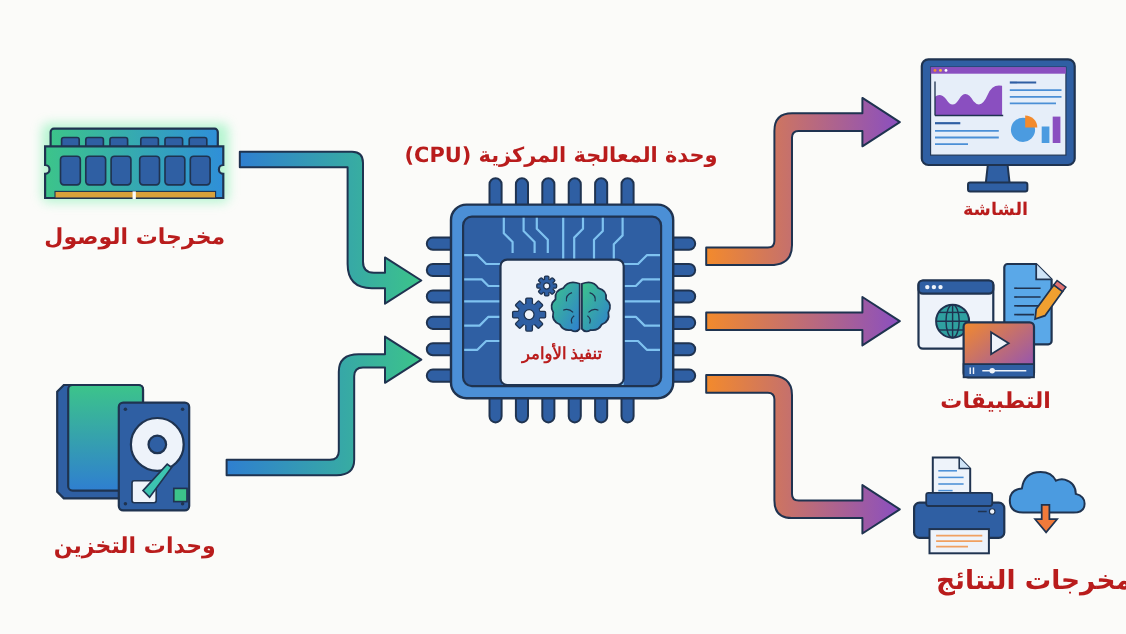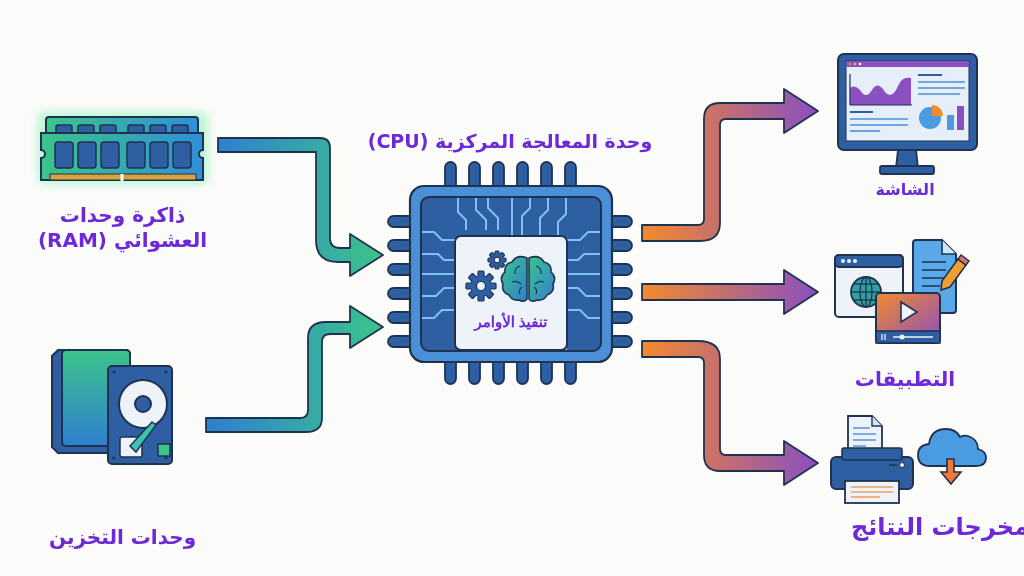--- a/index.html
+++ b/index.html
@@ -1,17 +1,17 @@
 <!DOCTYPE html>
 <html><head>
 <meta charset="utf-8">
 <style>
   html, body { margin:0; padding:0; }
   body { width:1024px; height:576px; background:#fbfbf9; position:relative; overflow:hidden; font-family:"DejaVu Sans", sans-serif; }
-  .label { position:absolute; text-align:center; font-weight:bold; color:#6d28d9; direction:rtl; line-height:1.25; }
+  .label { position:absolute; text-align:center; font-weight:bold; color:#b91c1c; direction:rtl; line-height:1.25; }
   svg.full { position:absolute; left:0; top:0; }
 </style>
 </head>
 <body>
 
 <svg class="full" width="1024" height="576" viewBox="0 0 1024 576">
   <defs>
     <linearGradient id="gIn" x1="0" y1="0" x2="1" y2="0">
       <stop offset="0" stop-color="#2f7fd0"></stop>
         <stop offset="1" stop-color="#3cc48a"></stop>
@@ -280,22 +280,21 @@
       <path d="M930 466 q-12 0 -12 -11 q0 -10 11 -11 q2 -15 17 -15 q10 0 14 8 q4 -2 8 -1 q10 3 10 13 q8 2 8 9 q0 8 -10 8 z" fill="#4b9be0" stroke="#1f3350" stroke-width="1.8"></path>
       <path d="M947 459 h7 v13 h7 l-10 12 l-10 -12 h6 z" fill="#f07a3a" stroke="#1f3350" stroke-width="1.6"></path>
     </g>
   </g>
 </svg>
 
 <div class="label" style="left:360px;top:130px;width:300px;font-size:19px;">وحدة المعالجة المركزية (CPU)</div>
 <div class="label" style="left:455px;top:313px;width:112px;font-size:15px;font-family:Liberation Serif, serif;">تنفيذ الأوامر</div>
 
 <div class="label" style="left:20px;top:203px;width:205px;font-size:20px;">
-  <div>ذاكرة وحدات</div>
-  <div>العشوائي (RAM)</div>
+  <div>مخرجات الوصول</div>
 </div>
-<div class="label" style="left:20px;top:484px;width:205px;font-size:20px;margin-top:41px;">
+<div class="label" style="left:20px;top:484px;width:205px;font-size:20px;">
   <div>وحدات التخزين</div>
 </div>
 
 <div class="label" style="left:830px;top:180px;width:150px;font-size:16px;">الشاشة</div>
-<div class="label" style="left:830px;top:352px;width:150px;font-size:20px;margin-top:15px;">التطبيقات</div>
+<div class="label" style="left:830px;top:352px;width:150px;font-size:20px;">التطبيقات</div>
 <div class="label" style="left:845px;top:512px;width:190px;font-size:24px;">مخرجات النتائج</div>
 
 </body></html>

